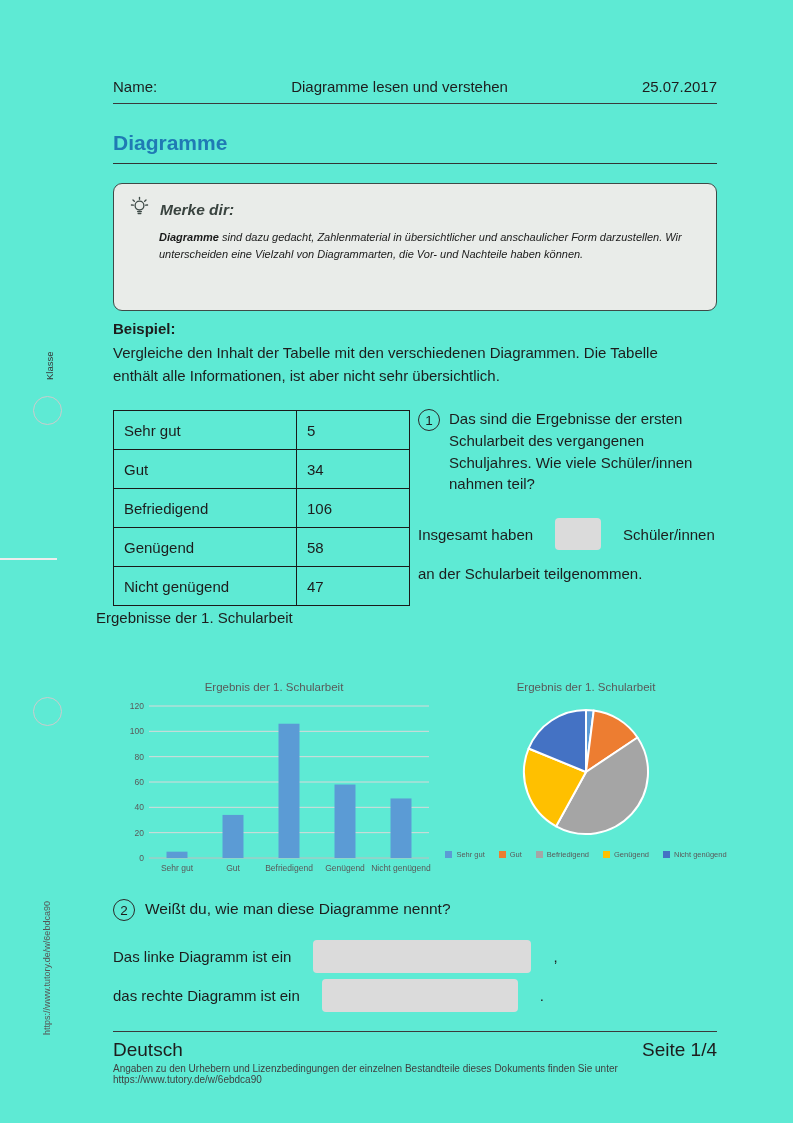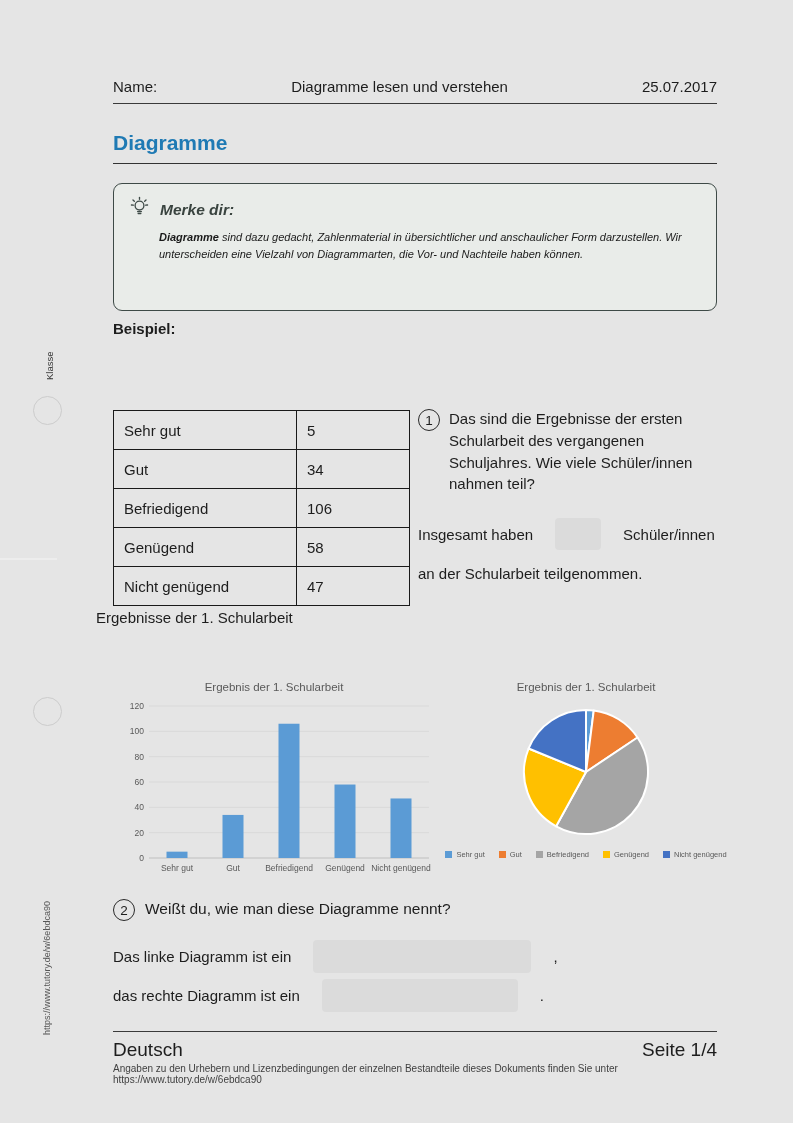--- a/index.html
+++ b/index.html
@@ -1,19 +1,19 @@
 <!DOCTYPE html>
 <html lang="de"><head>
 <meta charset="utf-8">
 <style>
   * { margin:0; padding:0; box-sizing:border-box; }
   html,body { background:#fff; }
   .page {
     position:relative; width:793px; height:1123px; margin:0 auto;
-    background:#e5e5e5; overflow:hidden;
+    background:#5eead4; overflow:hidden;
     font-family:"Liberation Sans", sans-serif; color:#1d1d1d;
   }
   
   .header { position:absolute; left:113px; top:78px; width:604px;
     display:flex; justify-content:space-between; font-size:15px; }
   .rule { position:absolute; left:113px; width:604px; border-top:1.3px solid #3a3a3a; }
   .rule-header { top:103px; }
   .rule-heading { top:163px; border-top:1px solid #333; }
   .rule-footer { top:1031px; }
   .heading { position:absolute; left:113px; top:131px; font-size:21px; font-weight:bold; }
@@ -98,20 +98,21 @@
           <line x1="5.6" y1="9.6" x2="3.6" y2="9.4"></line>
           <line x1="18.4" y1="9.6" x2="20.4" y2="9.4"></line>
         </svg>
       </span>
       <span class="note-title">Merke dir:</span>
     </div>
     <div class="note-body"><b>Diagramme</b><span> sind dazu gedacht, Zahlenmaterial in übersichtlicher und anschaulicher Form darzustellen. Wir unterscheiden eine Vielzahl von Diagrammarten, die Vor- und Nachteile haben können.</span></div>
   </div>
 
   <div class="beispiel-label">Beispiel:</div>
+  <div class="beispiel-text">Vergleiche den Inhalt der Tabelle mit den verschiedenen Diagrammen. Die Tabelle enthält alle Informationen, ist aber nicht sehr übersichtlich.</div>
 
   <table class="grade-table">
     <tbody>
       <tr>
         <td class="c1">Sehr gut</td>
         <td class="c2">5</td>
       </tr>
       <tr>
         <td class="c1">Gut</td>
         <td class="c2">34</td>

